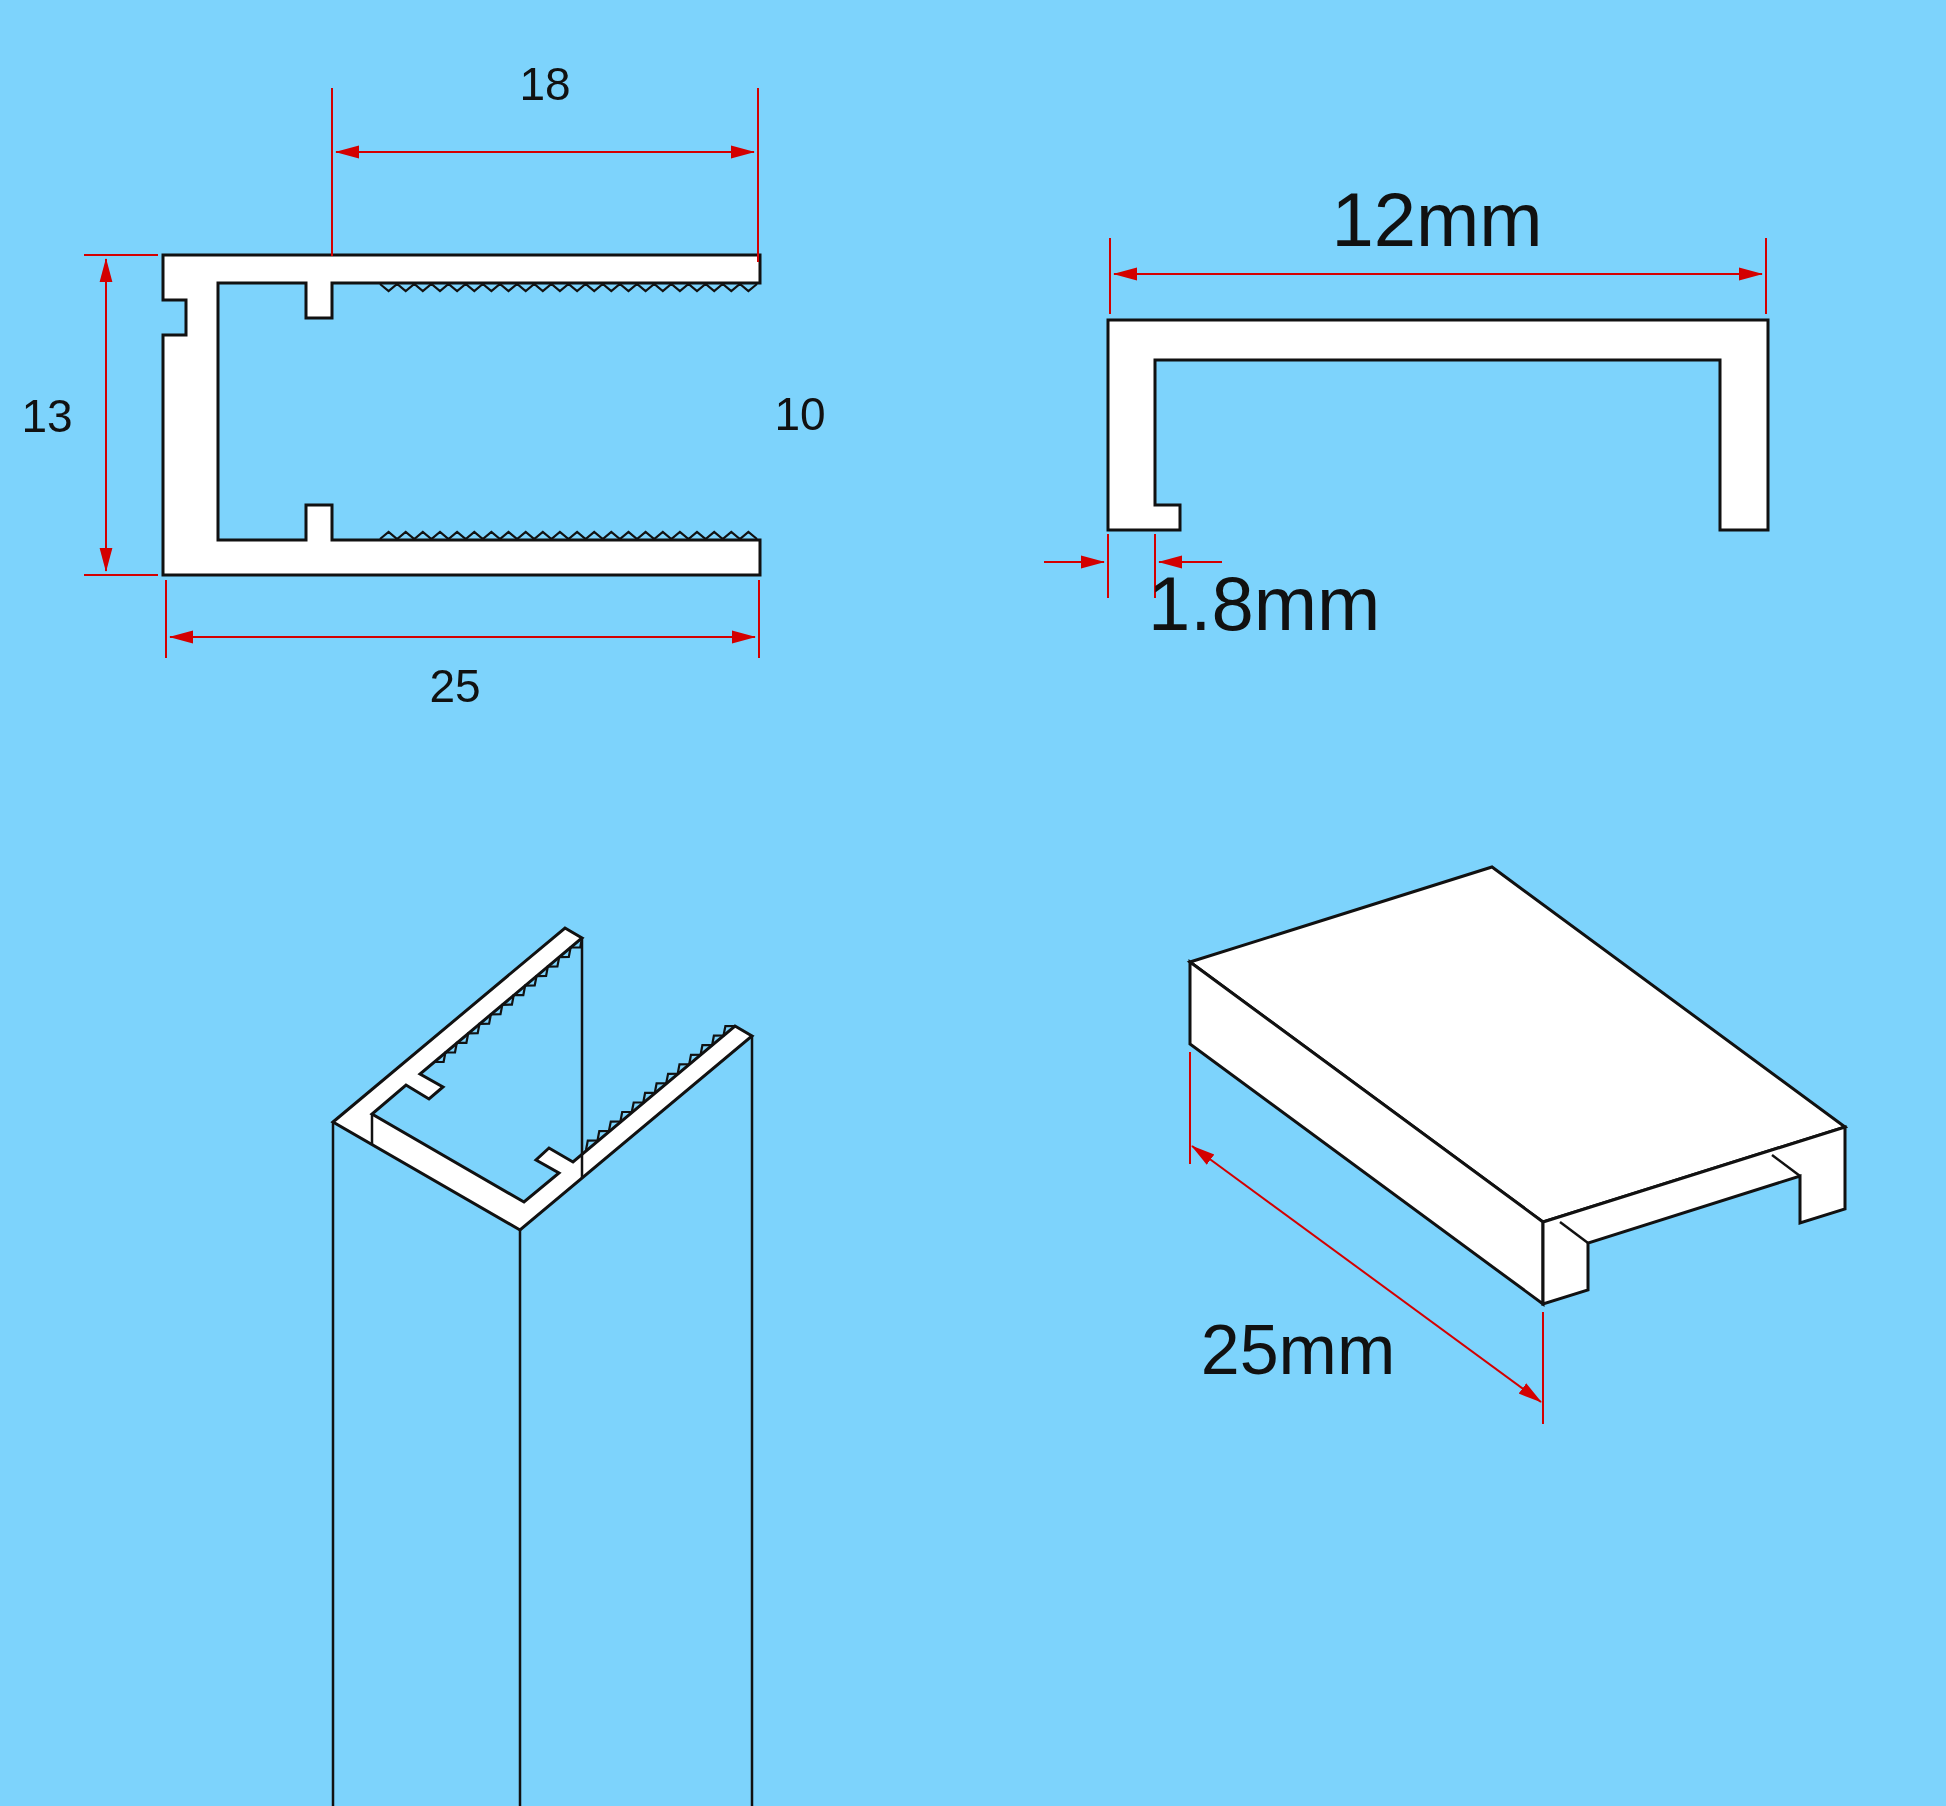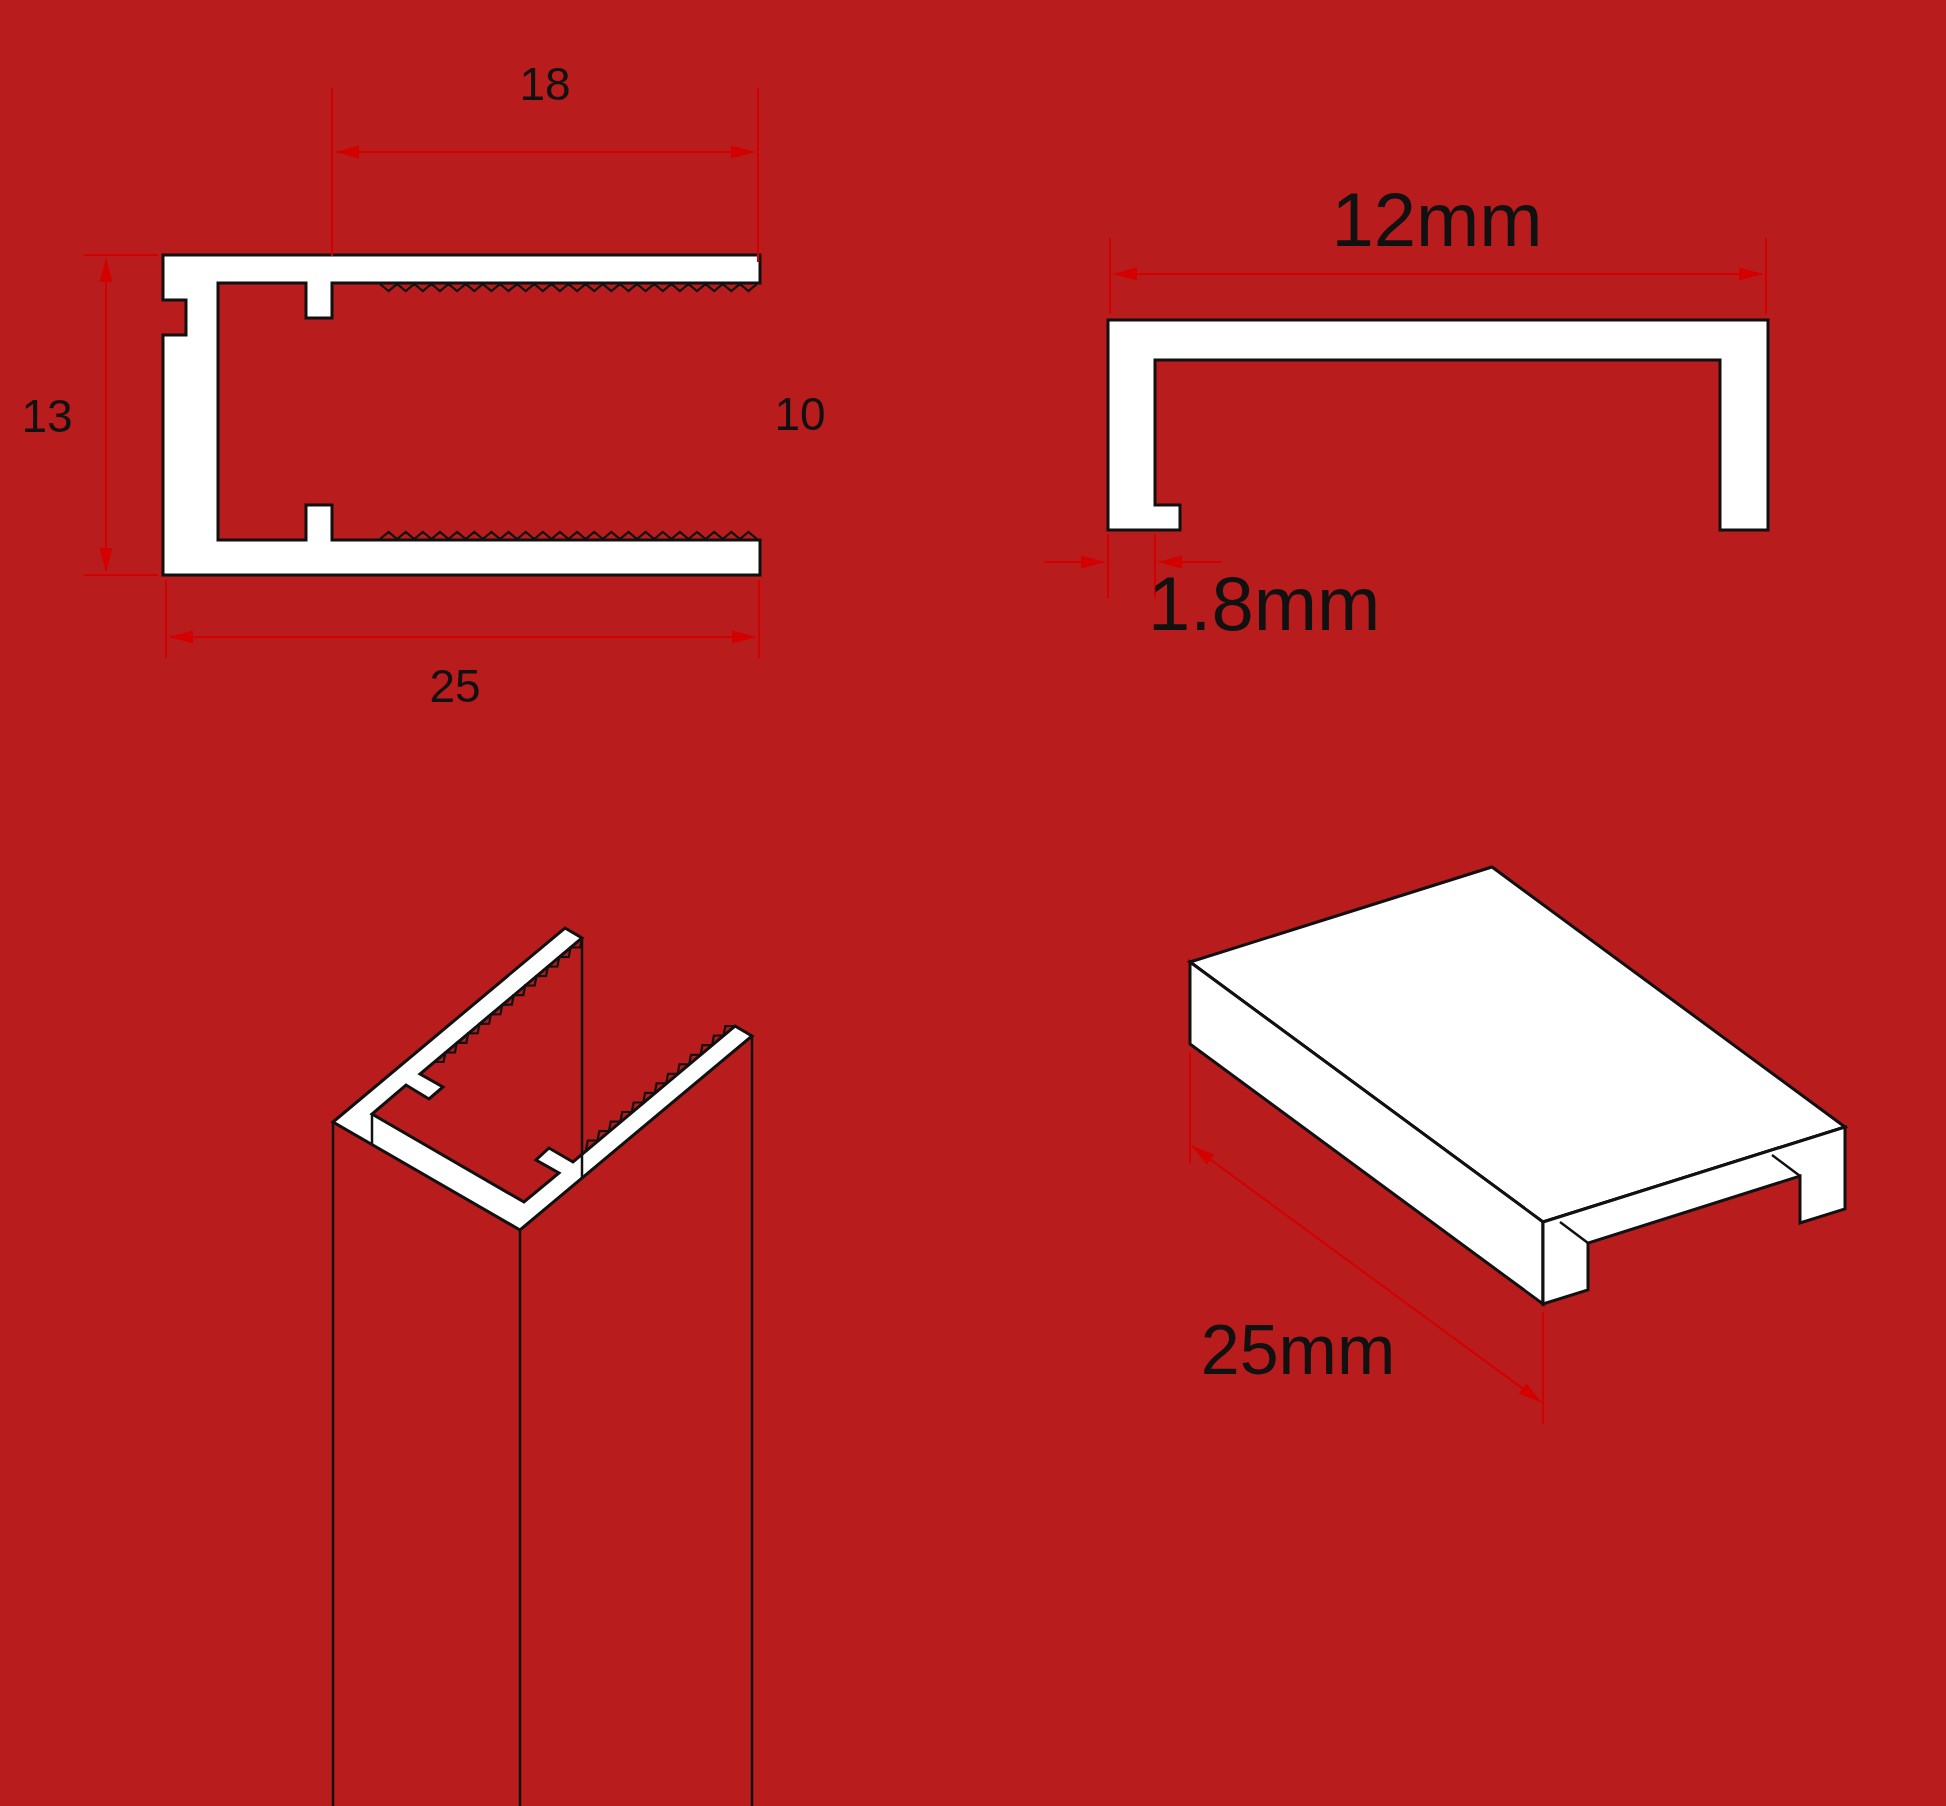--- a/index.html
+++ b/index.html
@@ -1,16 +1,16 @@
 <!DOCTYPE html>
 <html><head>
 <meta charset="utf-8">
 <style>
   html,body{margin:0;padding:0;background:#ffffff;}
-  .canvas{position:relative;width:1946px;height:1806px;background:#b91c1c;overflow:hidden;}
+  .canvas{position:relative;width:1946px;height:1806px;background:#7dd3fc;overflow:hidden;}
   svg{display:block;}
   .outline{fill:#ffffff;stroke:#111111;stroke-width:3;stroke-linejoin:miter;}
   .edge{fill:none;stroke:#111111;stroke-width:2.5;}
   .zig{fill:none;stroke:#111111;stroke-width:2.2;}
   .dim{stroke:#d40000;stroke-width:2;fill:none;}
   .ext{stroke:#d40000;stroke-width:2;fill:none;}
   .dimtext{fill:#111111;font-family:"Liberation Sans",sans-serif;}
   .t-small{font-size:46px;}
   .t-big{font-size:76px;}
   .t-med{font-size:70px;}

